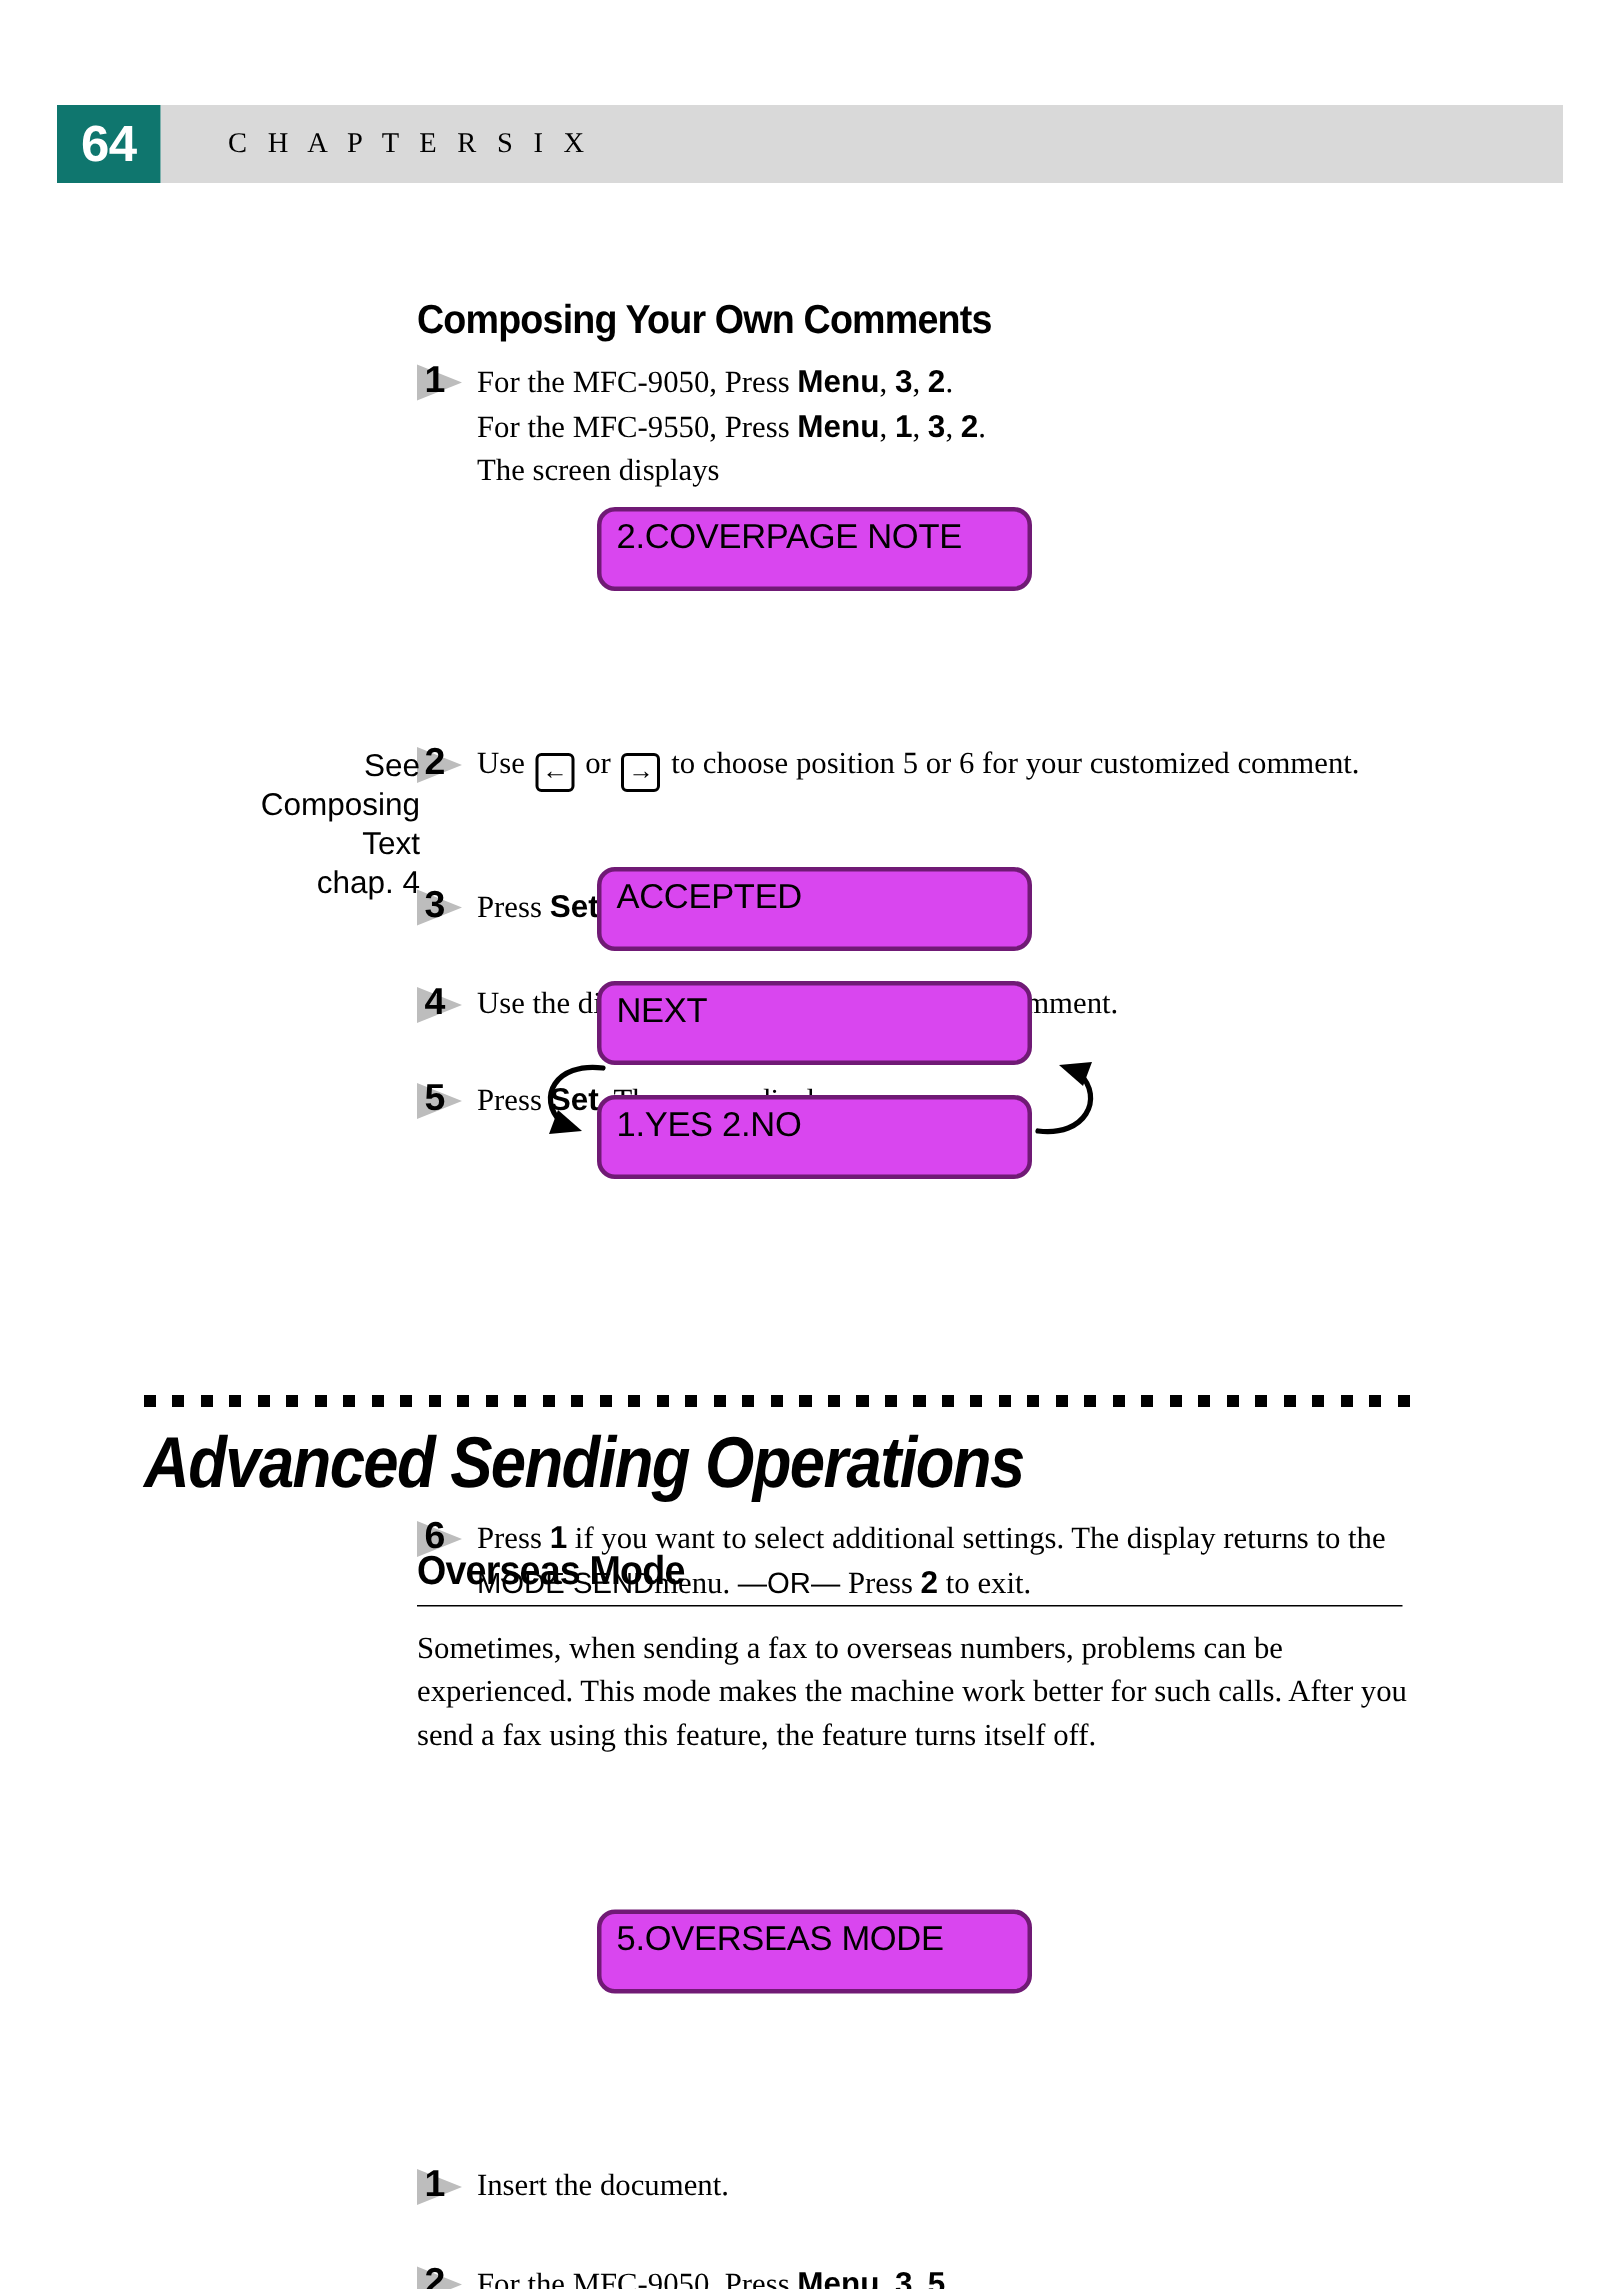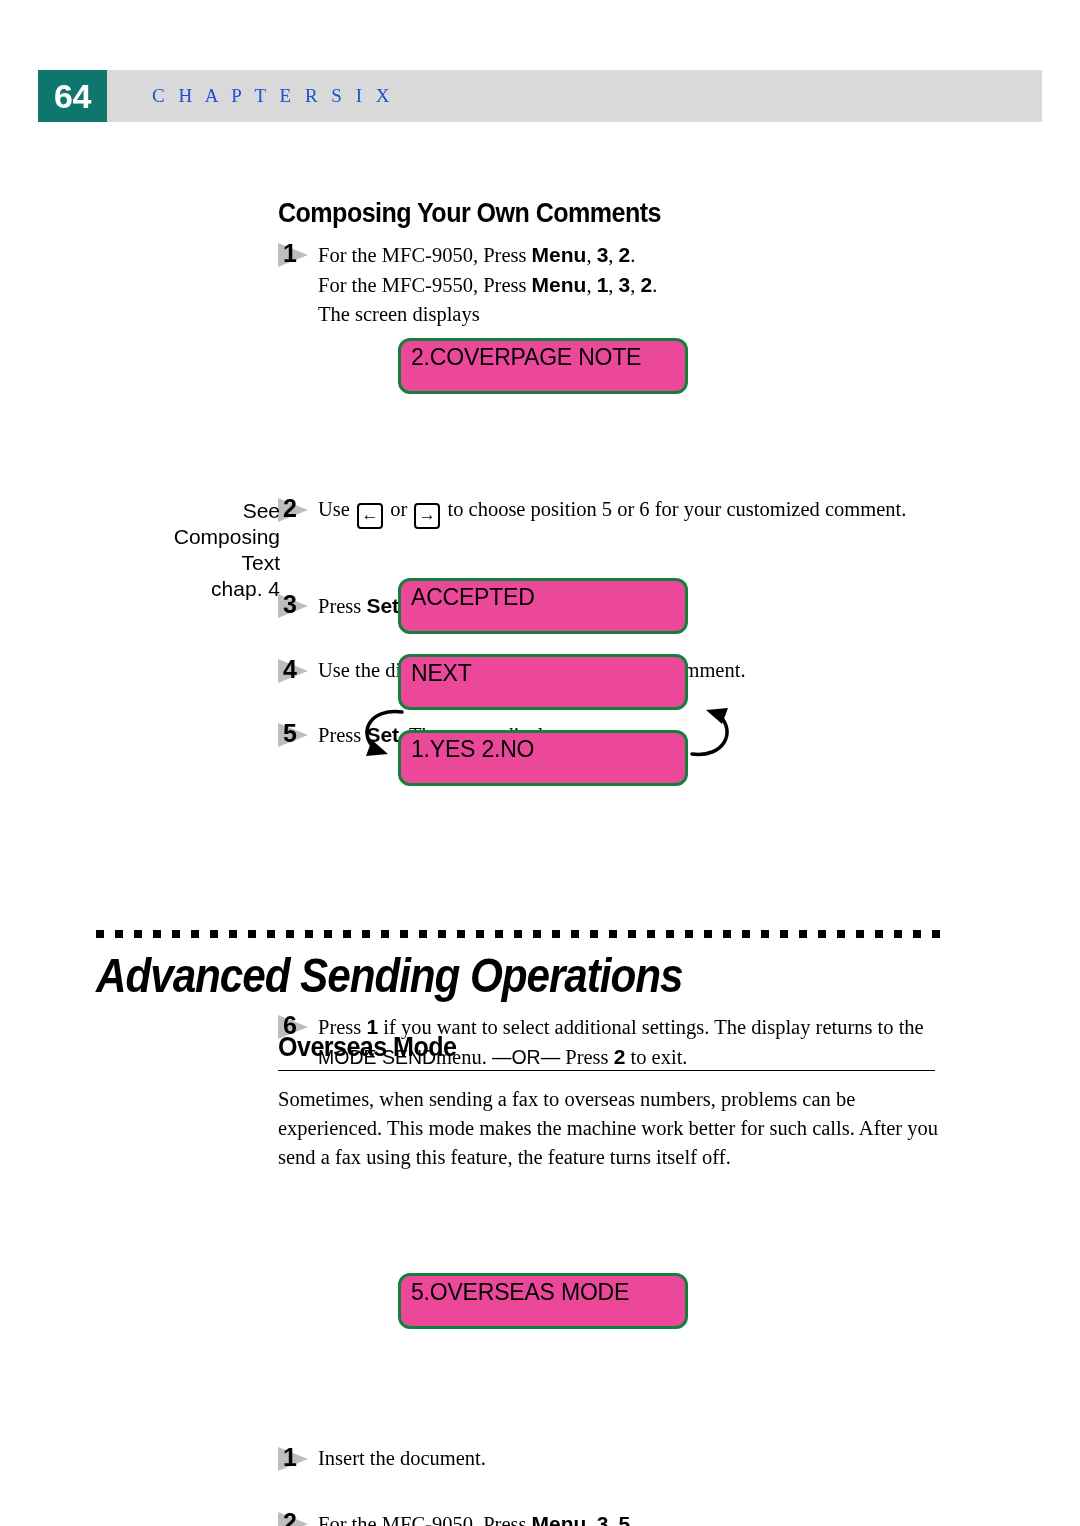--- a/index.html
+++ b/index.html
@@ -48,21 +48,21 @@
     background: #d9d9d9;
   }
   #chapter-label {
     position: absolute;
     left: 45px;
     top: 0;
     line-height: 52px;
     font-family: "Liberation Serif", serif;
     font-size: 19px;
     letter-spacing: 4.5px;
-    color: #1d4ed8;
+    color: #000000;
   }
 
   
   .content {
     position: absolute;
     left: 278px;
     width: 660px;
   }
 
   
@@ -169,24 +169,24 @@
     vertical-align: -4px;
     margin: 0 2px;
   }
 
   
   .lcd {
     position: absolute;
     left: 398px;
     width: 290px;
     height: 56px;
-    border: 3px solid #15803d;
+    border: 3px solid #701a75;
     border-radius: 12px;
     box-sizing: border-box;
-    background: #ec4899;
+    background: #d946ef;
   }
   .lcd-text {
     position: absolute;
     left: 10px;
     top: 3px;
     font-family: "Liberation Sans", sans-serif;
     font-size: 23px;
     letter-spacing: -0.2px;
     color: #000;
     white-space: nowrap;

